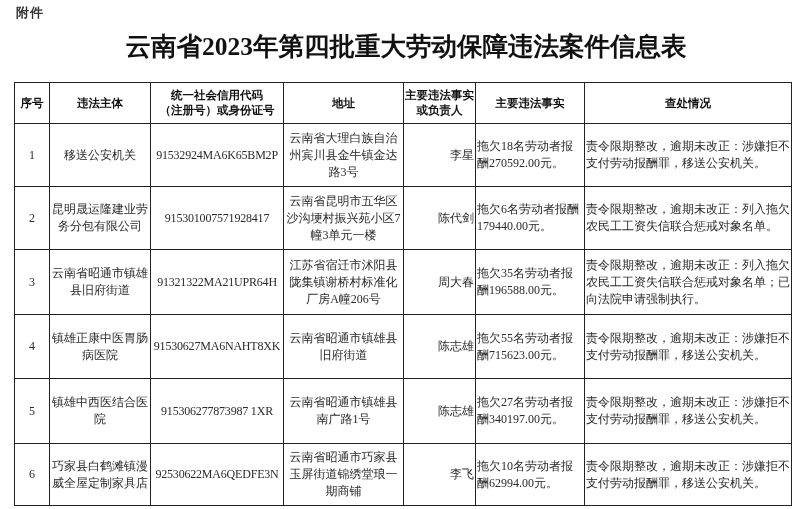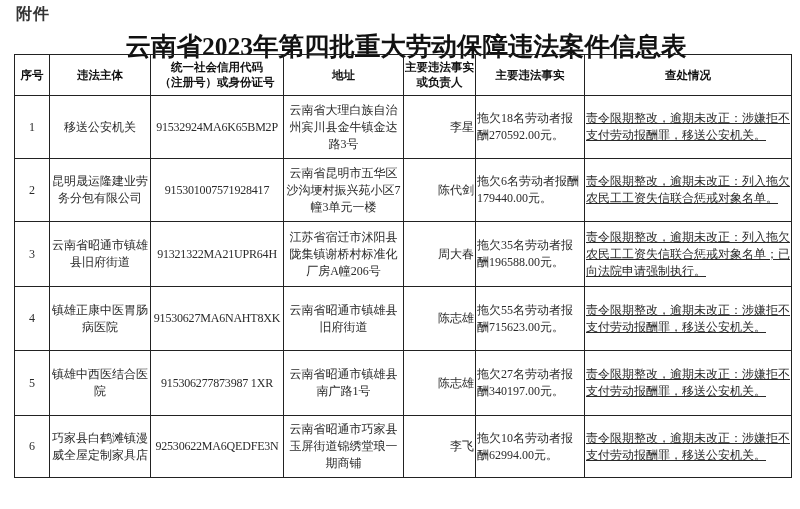--- a/index.html
+++ b/index.html
@@ -13,42 +13,42 @@
       position: relative;
       overflow: hidden;
       color: #1c1c1c;
       font-family: "Liberation Serif", "DejaVu Serif", serif;
     }
     .attachment-label {
       position: absolute;
       left: 16px;
       top: 4px;
       font-family: "Liberation Sans", "DejaVu Sans", sans-serif;
-      font-size: 16px;
+      font-size: 13px;
       font-weight: bold;
       color: #333333;
       letter-spacing: 1px;
     }
     .doc-title {
       position: absolute;
       left: 6px;
       top: 31px;
       width: 800px;
       text-align: center;
       font-family: "Liberation Serif", "DejaVu Serif", serif;
       font-size: 25.5px;
       font-weight: bold;
       color: #111111;
       line-height: 32px;
       white-space: nowrap;
     }
     table.info-table {
       position: absolute;
       left: 14px;
-      top: 54px;
+      top: 82px;
       width: 777px;
       border-collapse: collapse;
       table-layout: fixed;
     }
     .info-table th, .info-table td {
       border: 1px solid #222222;
       padding: 0 1px;
       vertical-align: middle;
       overflow: hidden;
     }
@@ -66,21 +66,21 @@
       font-size: 12px;
       line-height: 17px;
       color: #2a2a2a;
     }
     .c-no { text-align: center; font-size: 12px; }
     .c-entity { text-align: center; font-size: 12px; }
     .c-code { text-align: center; font-size: 11.5px; letter-spacing: -0.2px; }
     .c-address { text-align: center; font-size: 12.3px; line-height: 17px; }
     .c-rep { text-align: right; font-size: 12px; }
     .c-violation { text-align: left; font-size: 11.5px; padding-left: 1px; }
-    .c-handling { text-align: left; font-size: 11.8px; padding-left: 1px; text-decoration: underline; }
+    .c-handling { text-align: left; font-size: 11.8px; padding-left: 1px; }
   </style>
 </head>
 <body>
 
 <div class="attachment-label">附件</div>
 
 <div class="doc-title">云南省2023年第四批重大劳动保障违法案件信息表</div>
 
 <table class="info-table">
   <colgroup>

